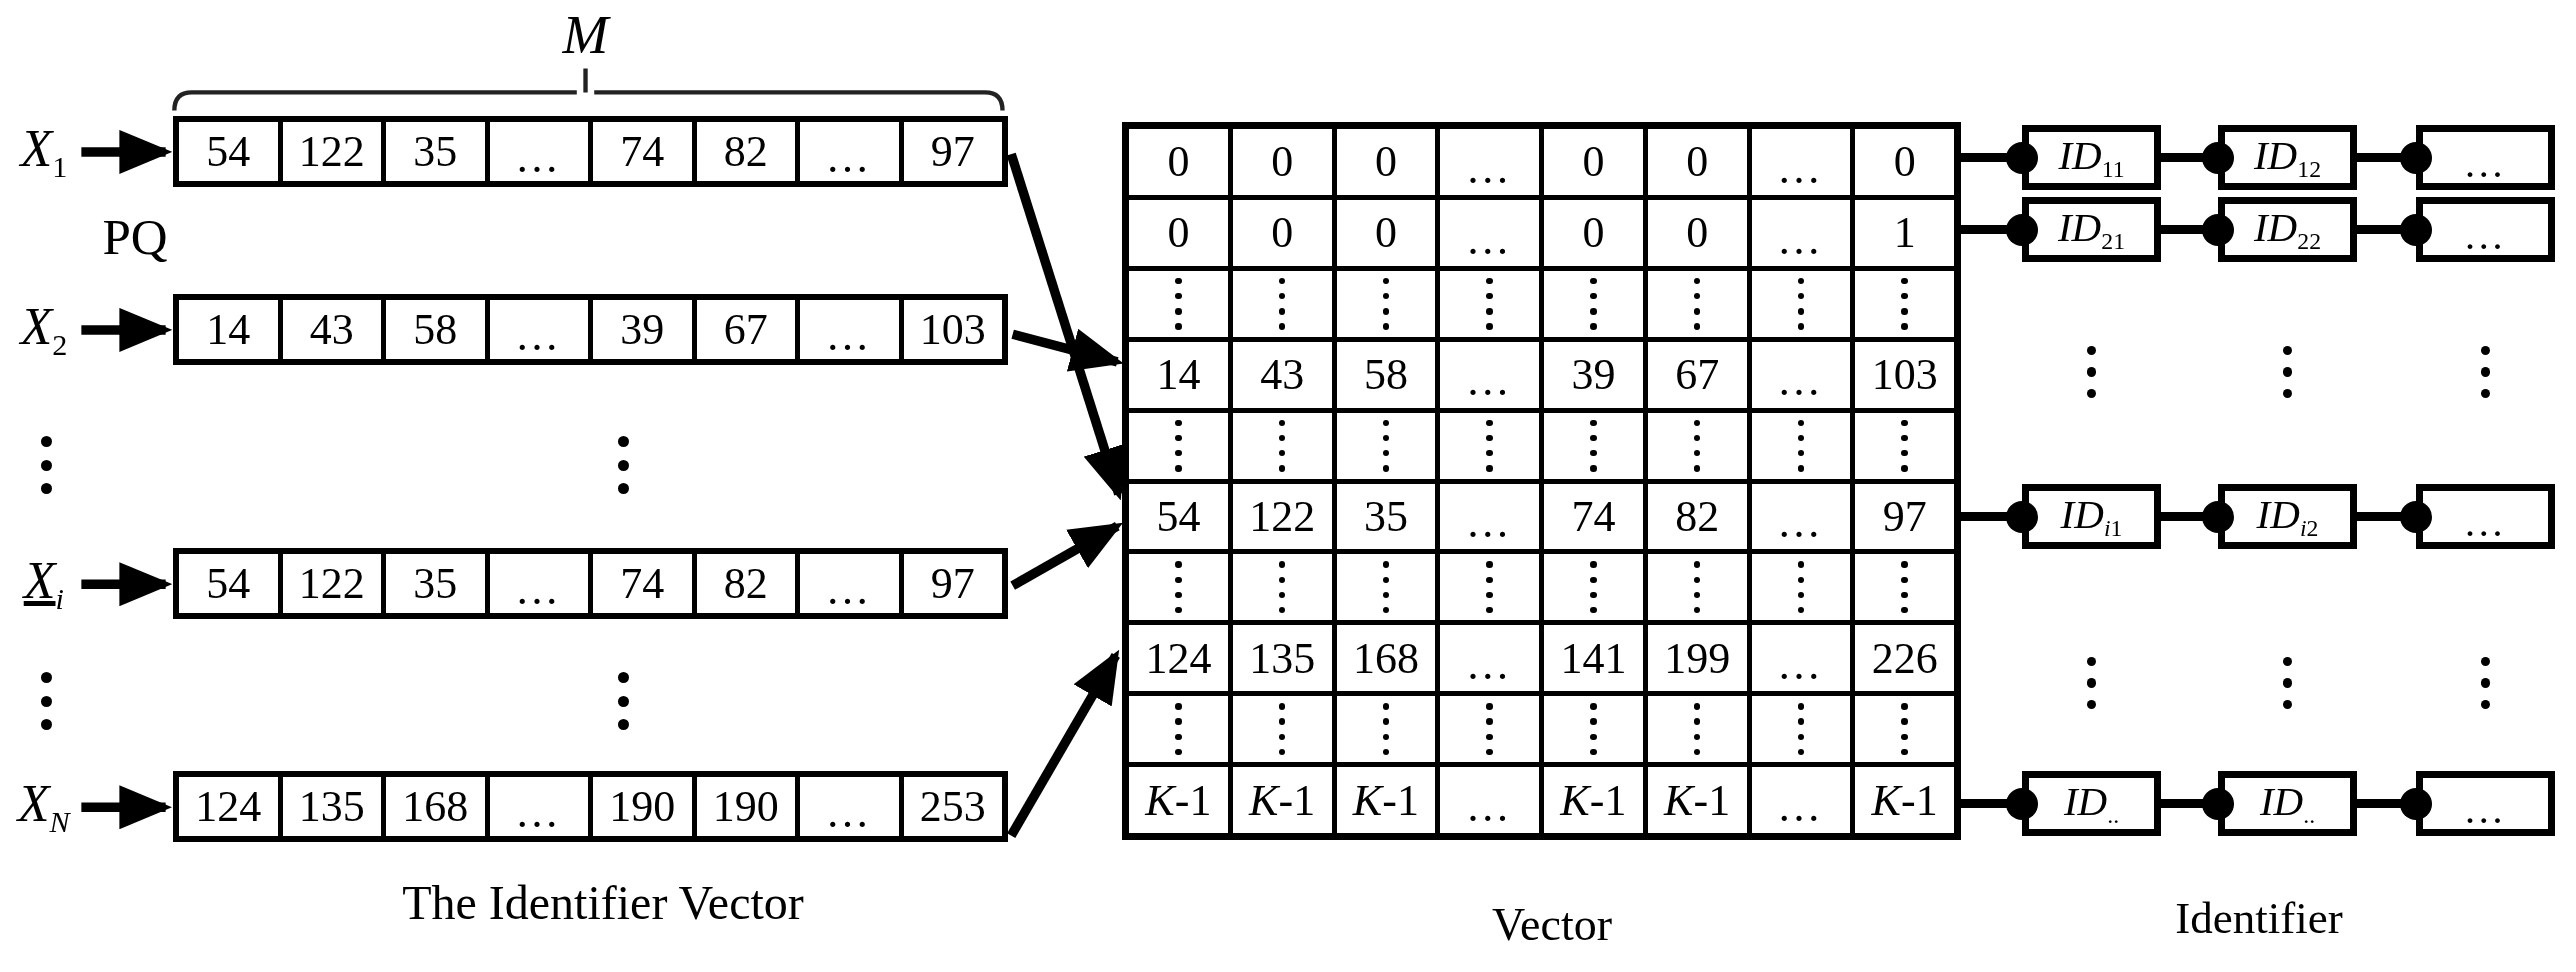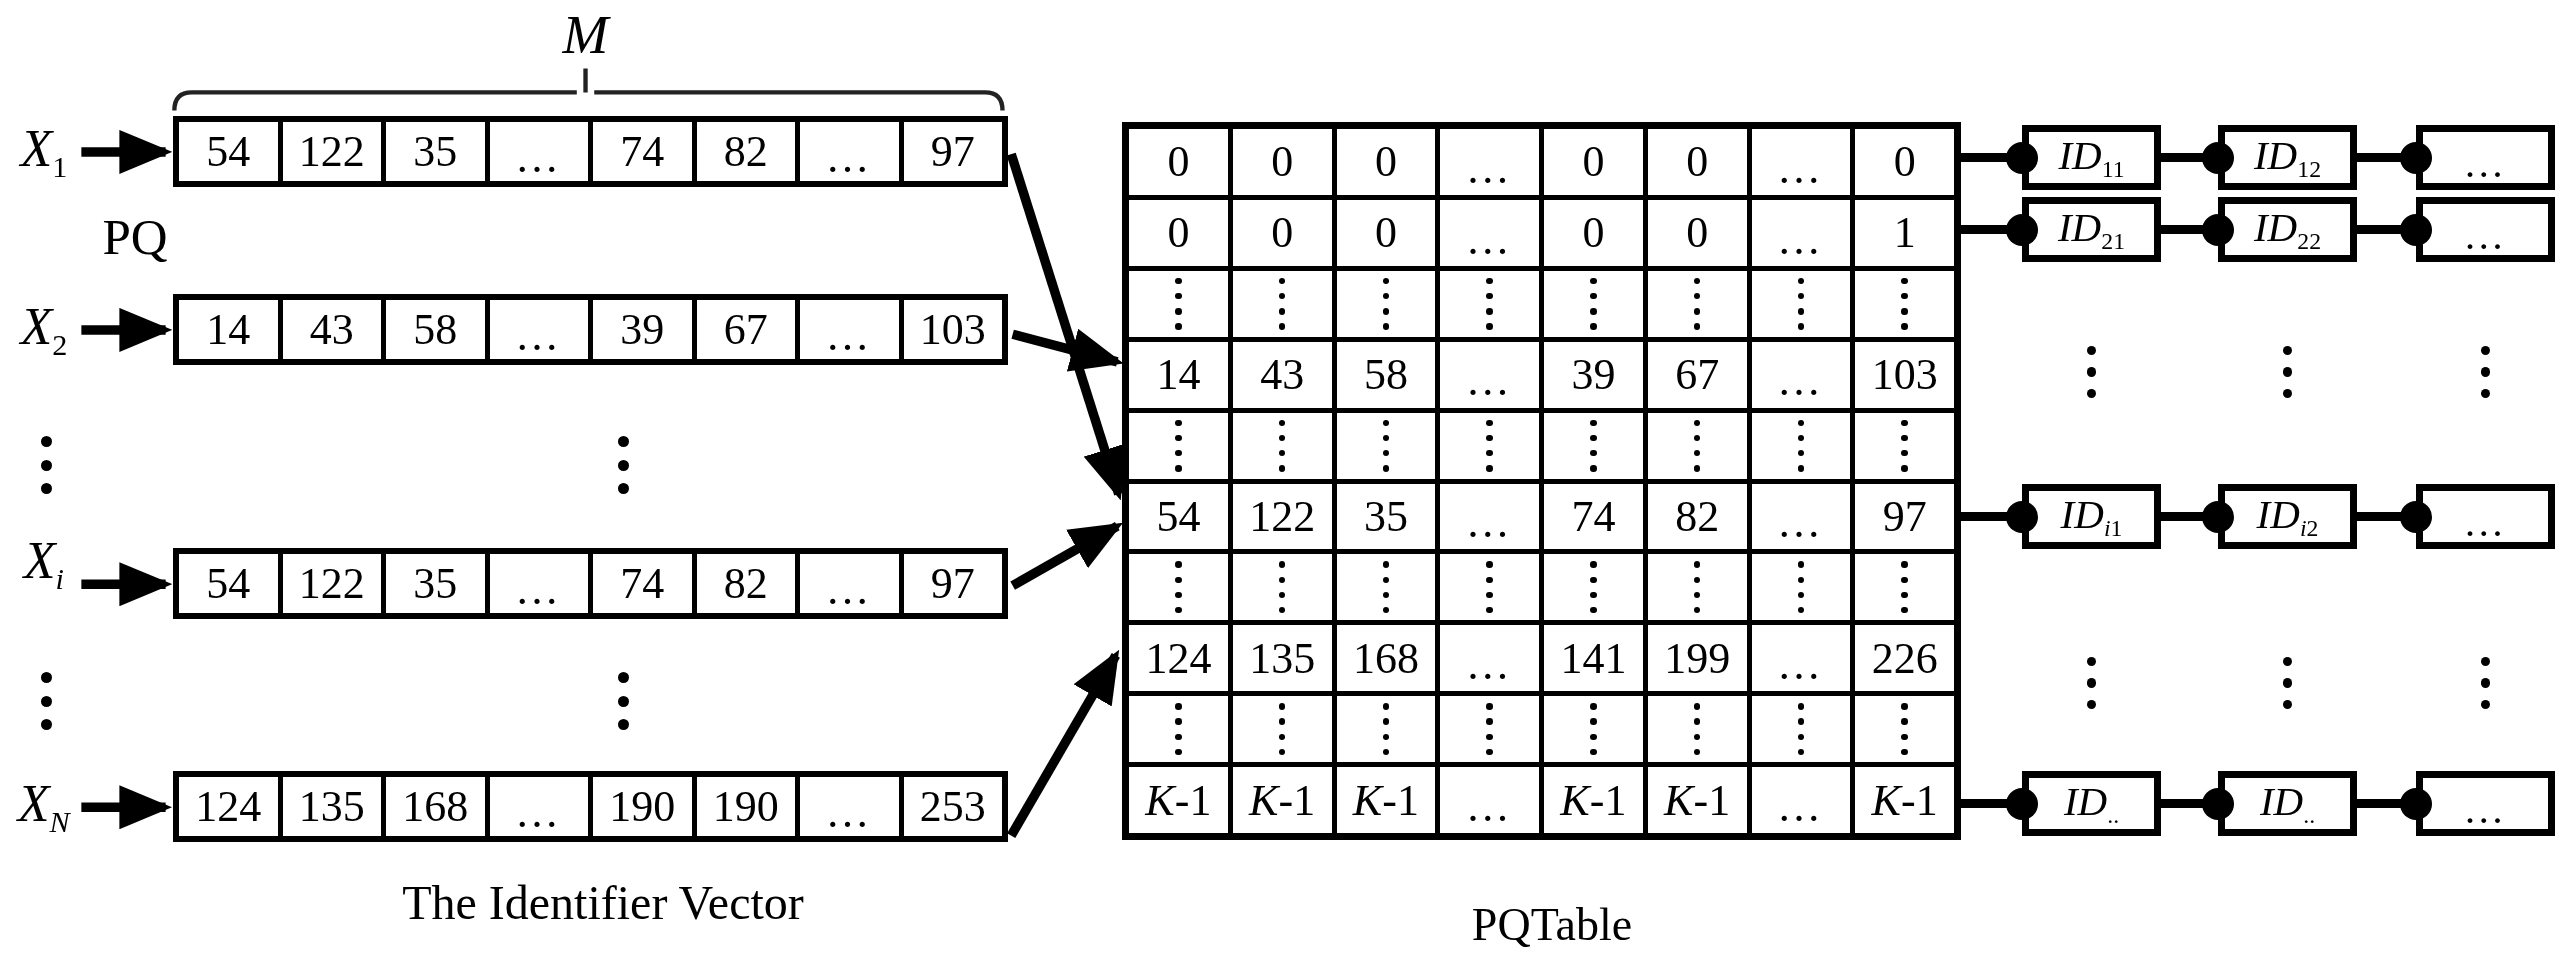--- a/index.html
+++ b/index.html
@@ -58,21 +58,22 @@
   <line x1="112" y1="209" x2="228" y2="209" class="arr" marker-end="url(#ah)"></line>
       <line x1="112" y1="454" x2="228" y2="454" class="arr" marker-end="url(#ah)"></line>
       <line x1="112" y1="804" x2="228" y2="804" class="arr" marker-end="url(#ah)"></line>
       <line x1="112" y1="1111" x2="228" y2="1111" class="arr" marker-end="url(#ah)"></line>
     </svg>
 
   <div id="m-label" style="left:549px;top:5.8px;width:73px;height:58px;">M</div>
   <div id="pq-label" style="left:84px;top:208px;width:102px;height:58px;">PQ</div>
 
   <div class="caption" style="left:240px;top:872px;width:726px;height:61px;font-size:48px;">The Identifier Vector</div>
-  <div class="caption" style="left:1334px;top:895px;width:436px;height:58px;">PQTable</div>
+  <div class="caption" style="left:1334px;top:895px;width:436px;height:58px;">Vector</div>
+  <div class="caption" style="left:2041px;top:889px;width:436px;height:58px;font-size:45px;">Identifier</div>
 
 <div class="vrow" style="left: 173px; top: 116px; width: 835px; height: 71px;">
       <div class="vcell">
         <span>5</span>
         <span>4</span>
       </div>
       <div class="vcell">
         <span>1</span>
         <span>2</span>
         <span>2</span>
@@ -165,21 +166,21 @@
         <span>2</span>
       </div>
       <div class="vcell">
         <span class="hel">…</span>
       </div>
       <div class="vcell">
         <span>9</span>
         <span>7</span>
       </div>
     </div>
-    <div class="xlabel" style="left: 5.8px; top: 528px; width: 76px; height: 71px;">
+    <div class="xlabel" style="left: 5.8px; top: 548px; width: 76px; height: 71px; text-decoration: underline;">
       <span><span style="font-style: italic;">X</span><span class="lsub"><span style="font-style: italic;">i</span></span></span>
     </div>
     <div class="vrow" style="left: 173px; top: 771px; width: 835px; height: 71px;">
       <div class="vcell">
         <span>1</span>
         <span>2</span>
         <span>4</span>
       </div>
       <div class="vcell">
         <span>1</span>

